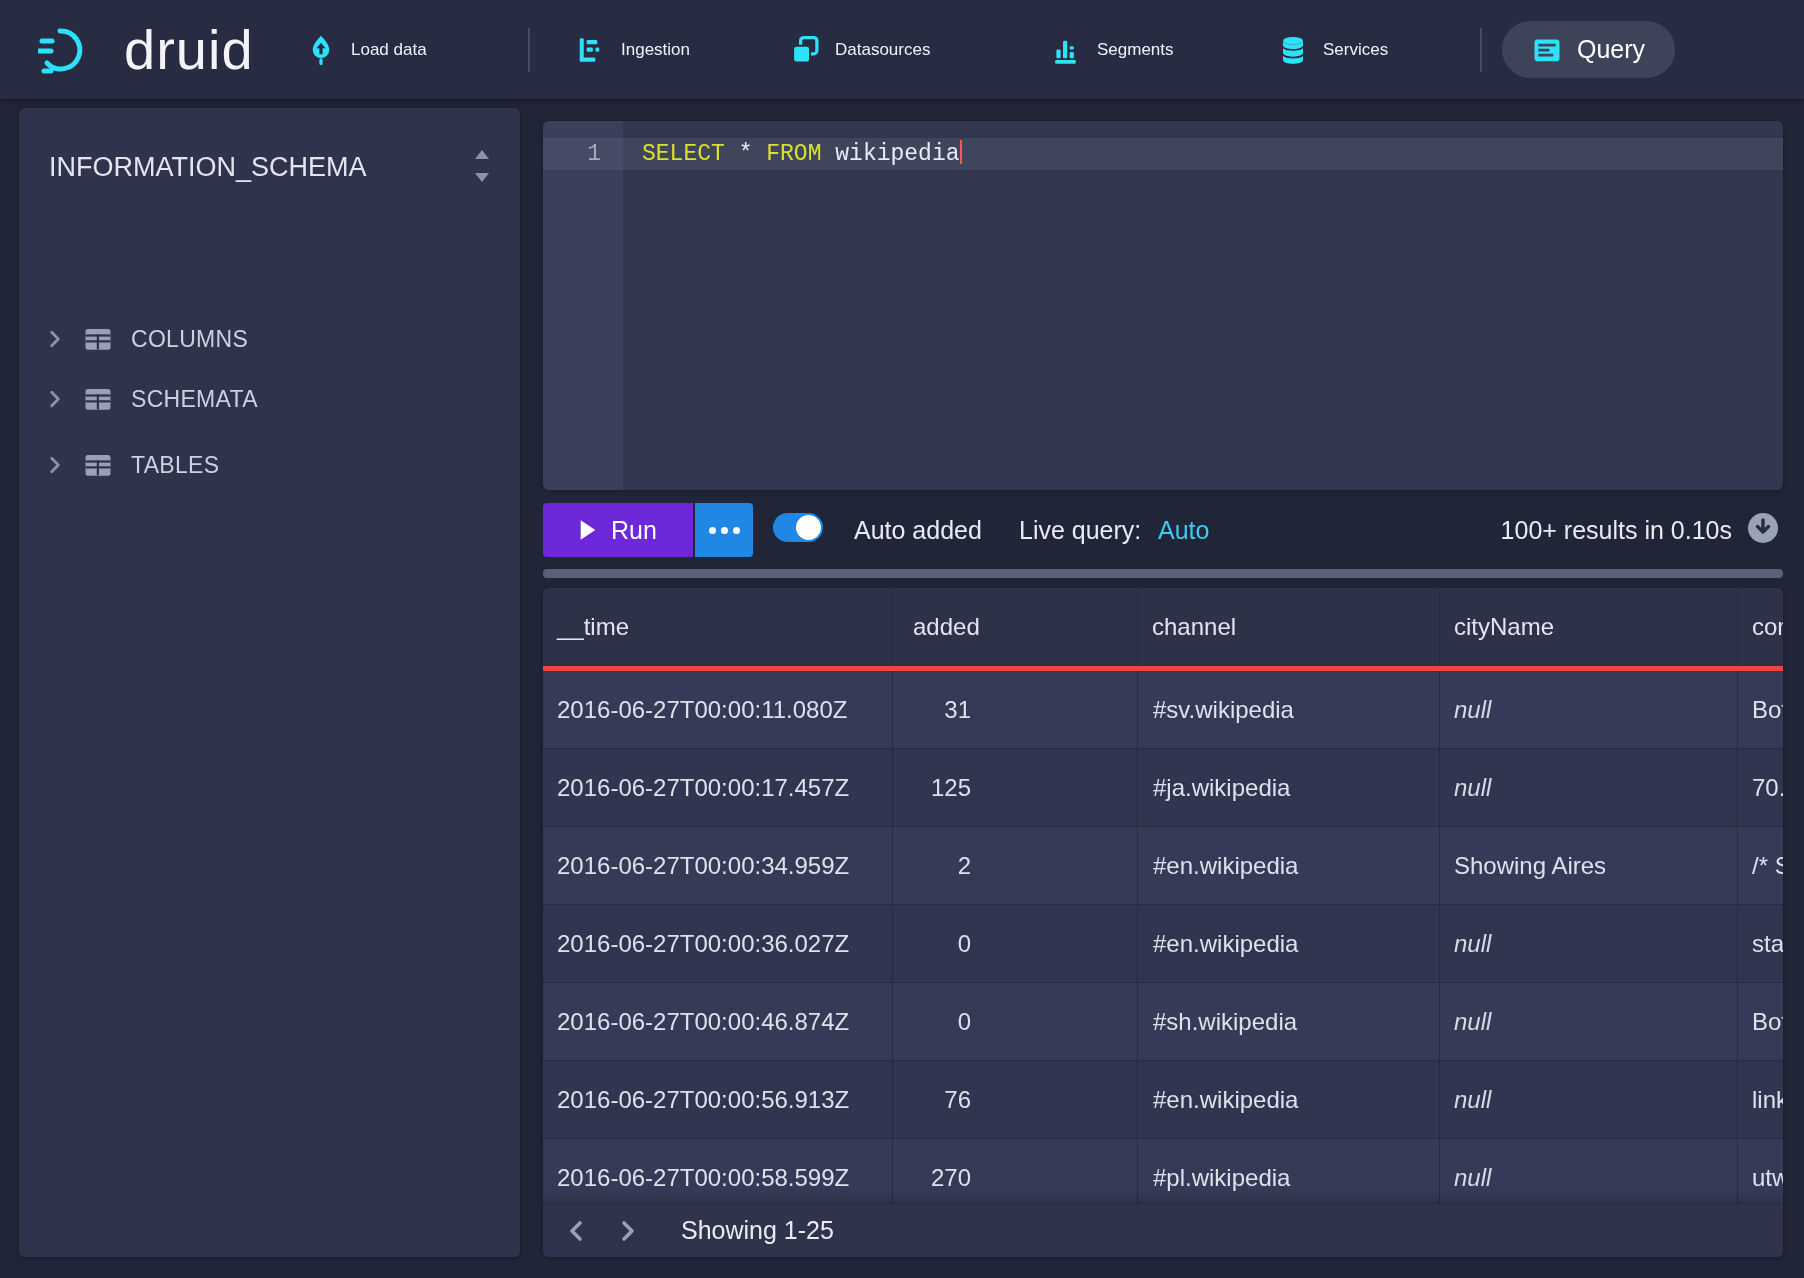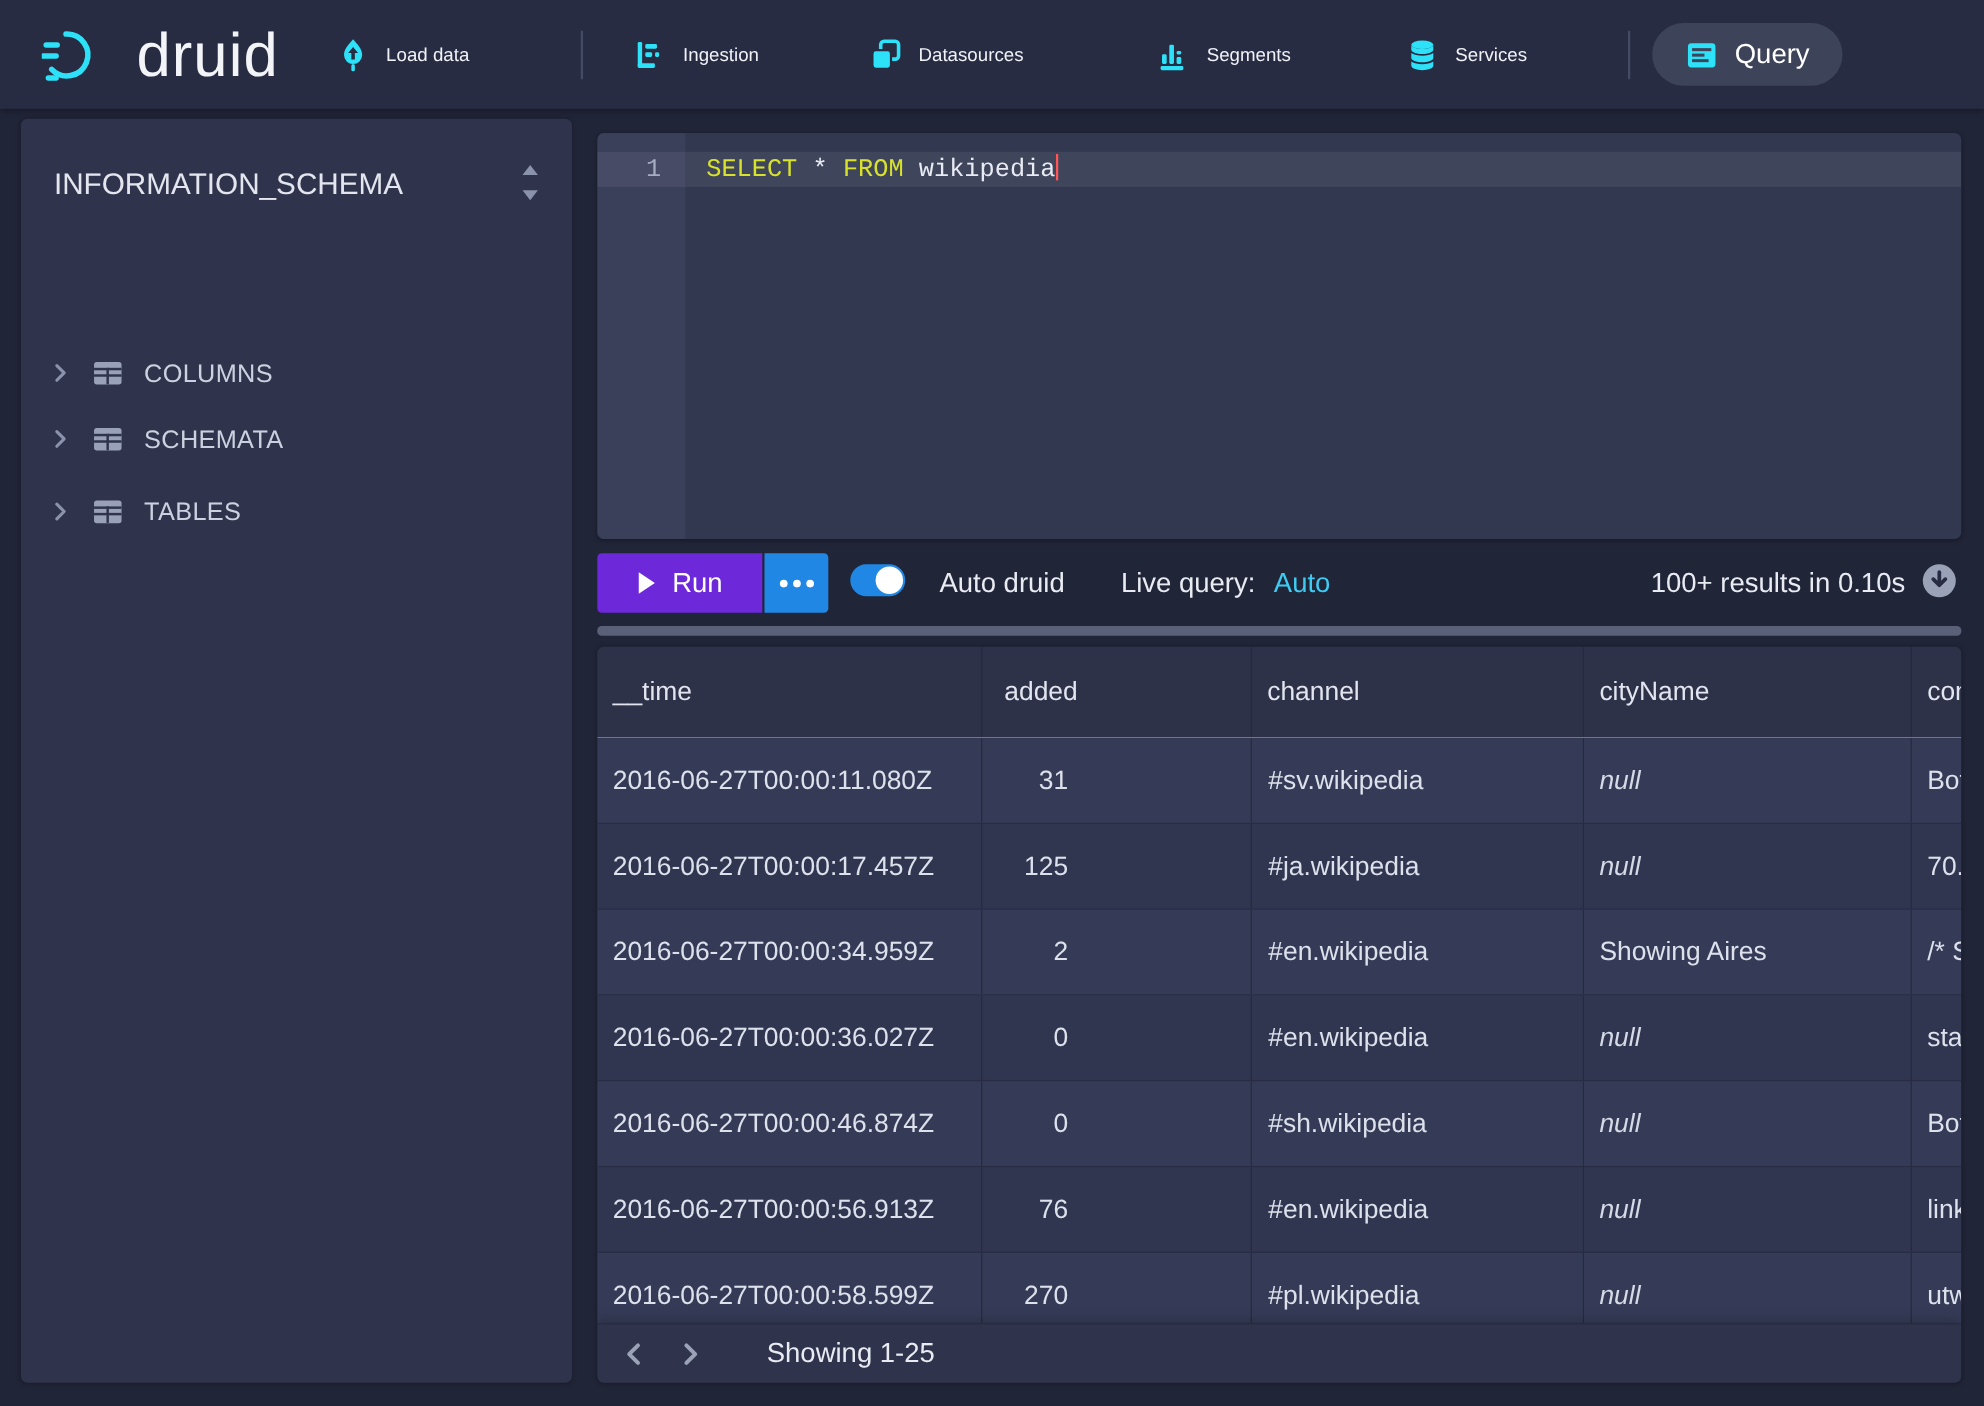--- a/index.html
+++ b/index.html
@@ -72,21 +72,21 @@
             background:#2088e4; border-radius:15px; cursor:pointer; }
   .switch .knob { position:absolute; right:2px; top:2px; width:25px; height:25px; background:#fff; border-radius:50%; }
   .tb-text { position:absolute; top:503px; height:54px; line-height:54px; font-size:25px; color:#e9ebf2; }
   .lq-val { color:#3ecbf2; cursor:pointer; }
   .results-info { position:absolute; top:503px; height:54px; line-height:54px; right:72px; font-size:25px; color:#e9ebf2; }
   .dl { position:absolute; left:1747px; top:512px; cursor:pointer; }
   .hscroll { position:absolute; left:543px; top:569px; width:1240px; height:9px; background:#5a6078; border-radius:4px; cursor:pointer; }
 
   
   .results { left:543px; top:588px; width:1240px; height:669px; overflow:hidden; background:#2f344c; }
-  .thead { display:flex; height:83px; background:#2d3249; border-bottom:1px solid #ef4444; }
+  .thead { display:flex; height:83px; background:#2d3249; border-bottom:5px solid #ef4444; }
   .th, .td { flex:0 0 auto; display:flex; align-items:center; padding-left:14px;
              border-right:1px solid #252a3e; overflow:hidden; white-space:nowrap; }
   .c0 { width:350px; } .c1 { width:245px; } .c2 { width:302px; } .c3 { width:298px; }
   .c4 { flex:1 1 auto; border-right:none; }
   .th { font-size:24px; color:#e2e5ef; cursor:pointer; }
   .th.c1 { padding-left:20px; }
   .rows { position:absolute; left:0; top:83px; width:100%; height:532px; overflow:hidden; }
   .tr { display:flex; height:78px; border-bottom:1px solid #272c42; }
   .tr:nth-child(odd)  { background:#353b56; }
   .tr:nth-child(even) { background:#303650; }
@@ -94,21 +94,21 @@
   .td.c1 { justify-content:flex-end; padding-right:166px; padding-left:0; }
   .td.c2 { padding-left:15px; }
   .is-null { font-style:italic; color:#d6dae6; }
   .tfoot {
     position:absolute; left:0; bottom:0; width:100%; height:54px;
     background:#2f344c; border-top:1px solid #262b40; box-shadow:0 -4px 10px rgba(0,0,0,.18);
     display:flex; align-items:center;
   }
   .pg-btn { margin-left:26px; cursor:pointer; }
   .pg-btn.first { margin-left:22px; }
-  .showing { margin-left:58px; font-size:25px; color:#e8ebf2; }
+  .showing { margin-left:42px; font-size:25px; color:#e8ebf2; }
 </style>
 </head>
 <body>
 
 <header class="nav">
   <div class="brand">
     <span>
       <svg width="70" height="52" viewBox="0 0 70 52">
         <g fill="none" stroke="#2de1f8" stroke-width="5" stroke-linecap="round">
           <path d="M22 7 a19 19 0 1 1 -13 32"></path>
@@ -279,21 +279,21 @@
 </button>
 <button class="btn-more" aria-label="more">
   <i></i>
     <i></i>
     <i></i>
 </button>
 
 <div class="switch">
   <span class="knob"></span>
 </div>
-<span class="tb-text" style="left:854px">Auto druid</span>
+<span class="tb-text" style="left:854px">Auto added</span>
 
 <span class="tb-text" style="left:1019px">Live query:</span>
 <span class="tb-text lq-val" style="left:1158px">Auto</span>
 
 <span class="results-info">100+ results in 0.10s</span>
 <span class="dl">
   <svg width="32" height="32" viewBox="0 0 32 32">
     <circle cx="16" cy="16" r="15" fill="#9aa2b8"></circle>
     <path d="M16 8v12m0 0l-5.5-5.5M16 20l5.5-5.5" fill="none" stroke="#272c42" stroke-width="3.4" stroke-linecap="round" stroke-linejoin="round"></path>
   </svg>

